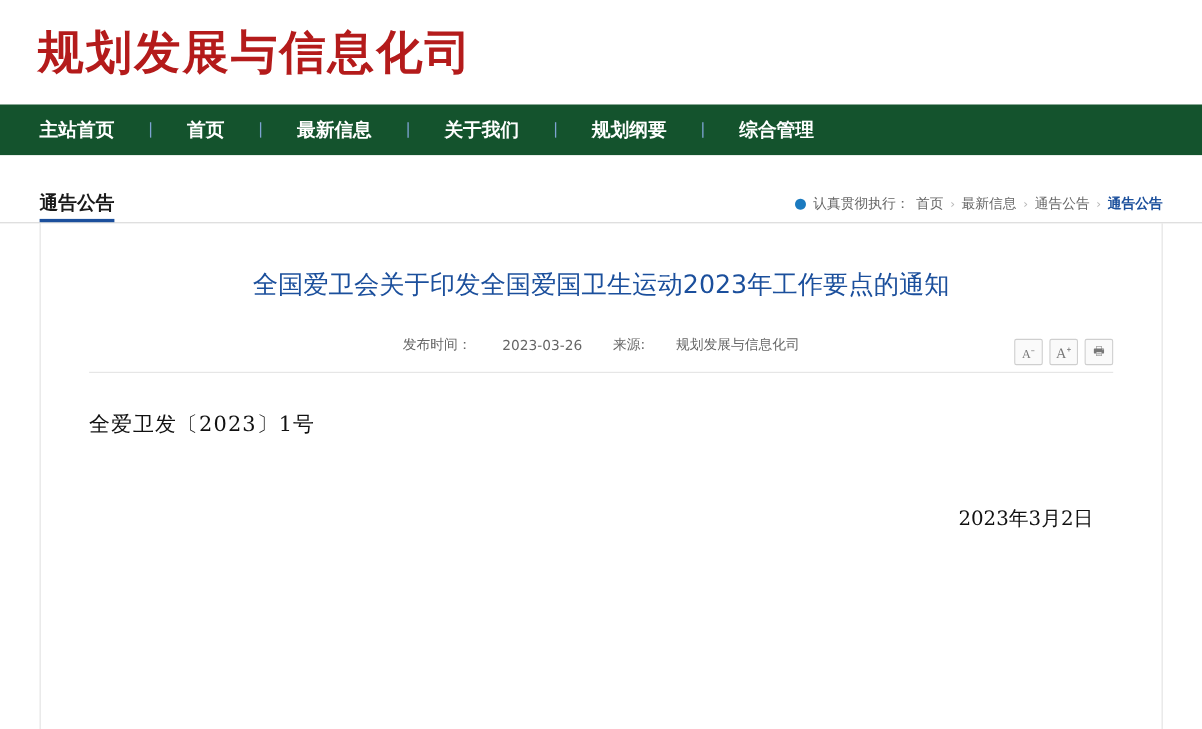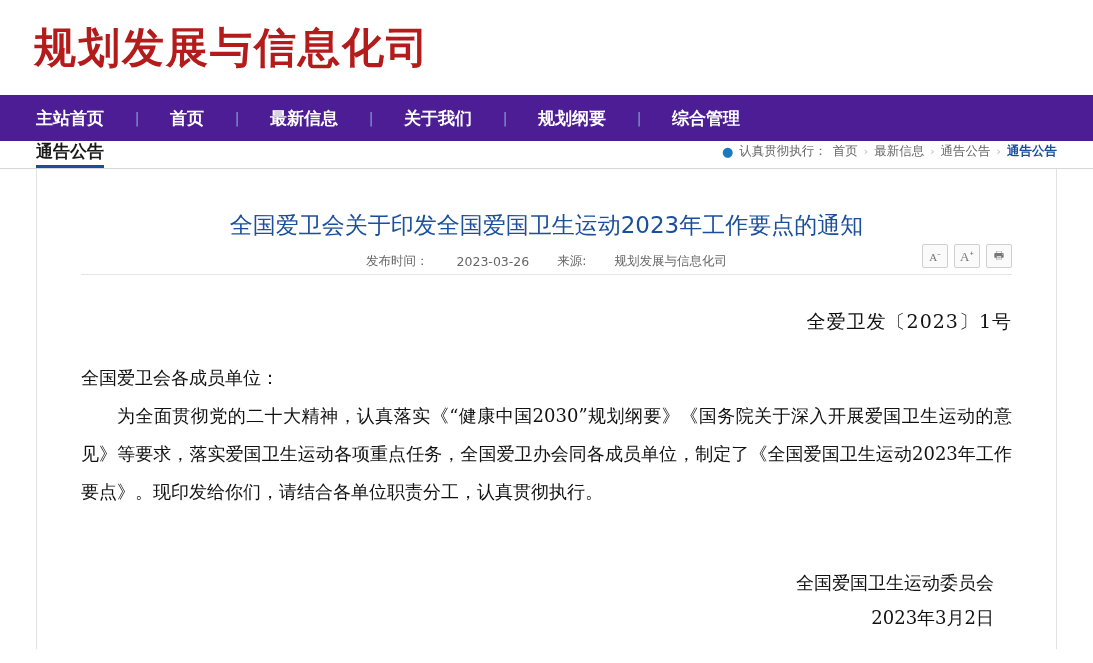--- a/index.html
+++ b/index.html
@@ -21,21 +21,21 @@
     box-sizing: border-box;
   }
   .site-title {
     color: #b41b1b;
     font-size: 42px;
     font-weight: bold;
     letter-spacing: 2px;
     font-family: "DejaVu Sans", sans-serif;
   }
   .nav-bar {
-    background: #4c1d95;
+    background: #14532d;
     height: 46px;
     display: flex;
     align-items: center;
     padding-left: 36px;
     box-sizing: border-box;
   }
   .nav-item {
     color: #ffffff;
     font-size: 17px;
     font-weight: bold;
@@ -45,21 +45,21 @@
   }
   .nav-sep {
     color: #7ea3d2;
     font-size: 14px;
     padding: 0 0px;
     width: 66px;
     text-align: center;
     font-family: "DejaVu Sans", sans-serif;
   }
   .crumb-row {
-    height: 28px;
+    height: 62px;
     display: flex;
     align-items: flex-end;
     padding: 0 36px 0 36px;
     border-bottom: 1px solid #d8d8d8;
     box-sizing: border-box;
     justify-content: space-between;
   }
   .section-label {
     font-size: 17px;
     font-weight: bold;
@@ -114,22 +114,22 @@
     font-weight: normal;
     font-family: "DejaVu Sans", sans-serif;
     line-height: 1.4;
     margin-top: 10px;
   }
   .meta-row {
     display: flex;
     align-items: center;
     justify-content: center;
     position: relative;
-    margin-top: 12px;
-    padding-bottom: 4px;
+    margin-top: 30px;
+    padding-bottom: 16px;
     border-bottom: 1px solid #e4e4e4;
   }
   .meta-text {
     font-size: 12.5px;
     color: #666666;
     font-family: "DejaVu Sans", sans-serif;
     margin: 0 14px;
   }
   .tools {
     position: absolute;
@@ -147,21 +147,21 @@
     display: flex;
     align-items: center;
     justify-content: center;
     font-size: 11px;
     color: #777;
     cursor: pointer;
     font-family: "Liberation Serif", serif;
   }
   .tool-btn.big { font-size: 13px; }
   .doc-number {
-    text-align: right;
+    text-align: left;
     font-family: "DejaVu Serif", serif;
     font-size: 19px;
     color: #111111;
     margin-top: 34px;
     letter-spacing: 1px;
   }
   .body-text {
     font-family: "DejaVu Serif", serif;
     font-size: 18px;
     color: #111111;
@@ -228,23 +228,18 @@
       <span class="meta-text">规划发展与信息化司</span>
       <div class="tools">
         <div class="tool-btn">A⁻</div>
         <div class="tool-btn big">A⁺</div>
         <div class="tool-btn">🖶</div>
       </div>
     </div>
 
     <div class="doc-number">全爱卫发〔2023〕1号</div>
 
-    <div class="body-text">
-      <p>全国爱卫会各成员单位：</p>
-      <p class="indent">为全面贯彻党的二十大精神，认真落实《“健康中国2030”规划纲要》《国务院关于深入开展爱国卫生运动的意见》等要求，落实爱国卫生运动各项重点任务，全国爱卫办会同各成员单位，制定了《全国爱国卫生运动2023年工作要点》。现印发给你们，请结合各单位职责分工，认真贯彻执行。</p>
-    </div>
 
     <div class="sign">
-      <div>全国爱国卫生运动委员会</div>
       <div>2023年3月2日</div>
     </div>
   </div>
 </div>
 
 </body></html>

